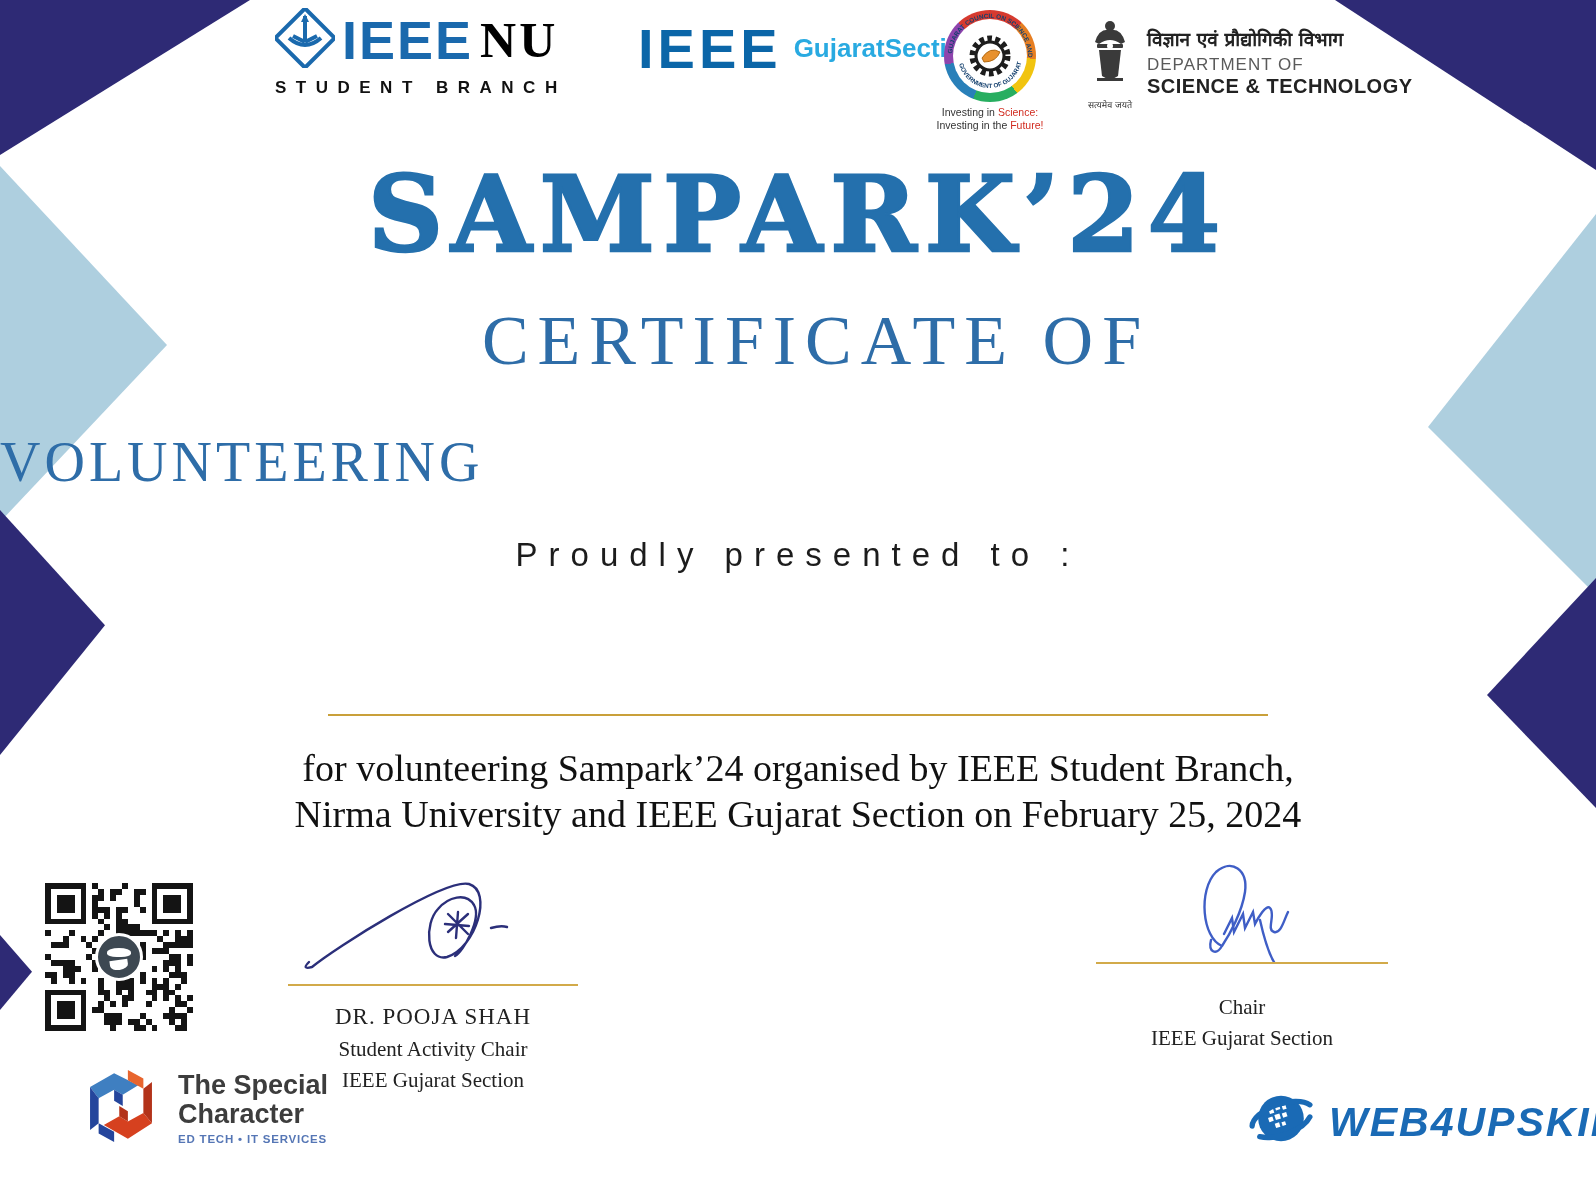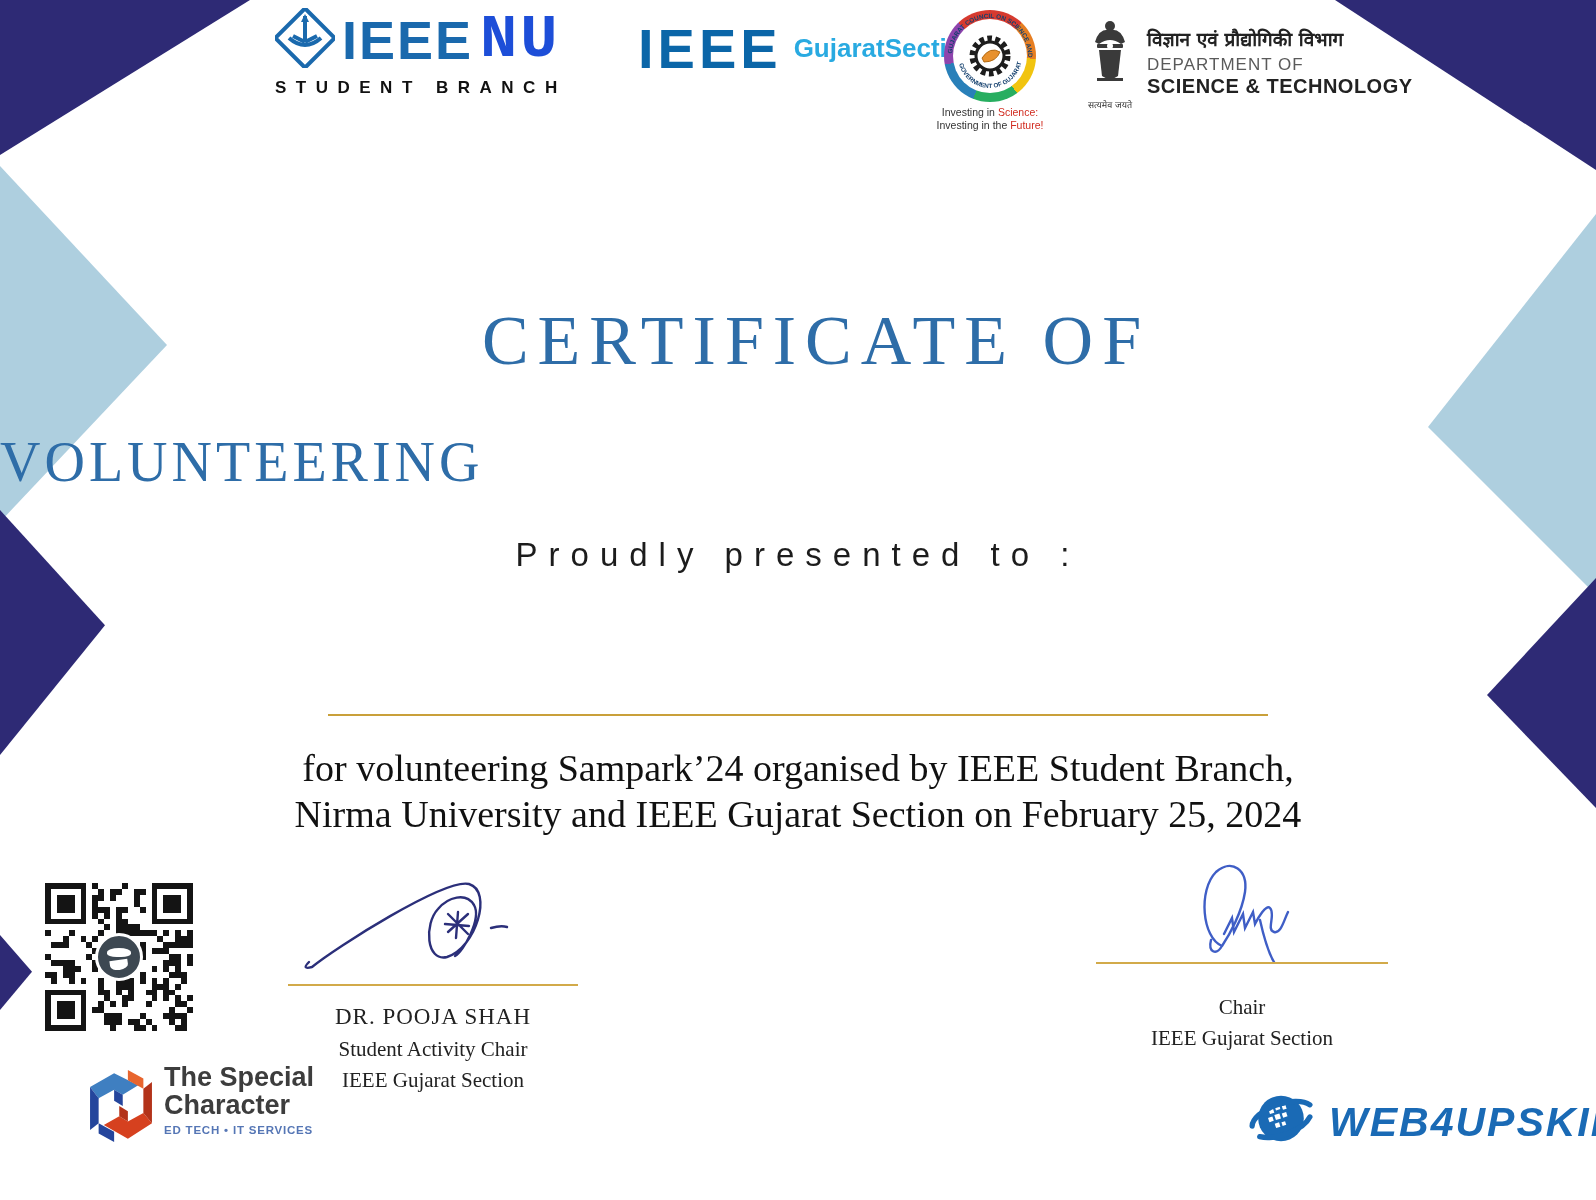--- a/index.html
+++ b/index.html
@@ -17,22 +17,22 @@
   .l-small-navy{left:0;top:935px;width:32px;height:75px;clip-path:polygon(0 0,100% 49%,0 100%);}
   .tr-navy{left:1335px;top:0;width:261px;height:170px;clip-path:polygon(0 0,100% 0,100% 100%);}
   .r-diamond{left:1428px;top:214px;width:168px;height:381px;clip-path:polygon(100% 0,0 55.9%,100% 100%);}
   .r-mid-navy{left:1487px;top:578px;width:109px;height:230px;clip-path:polygon(100% 0,0 50.9%,100% 100%);}
 
   
   .ieee-nu{left:275px;top:8px;width:310px;}
   .ieee-nu-row{display:flex;align-items:center;gap:7px;}
   .ieee-word{font-family:"Liberation Sans",sans-serif;font-weight:900;font-size:54px;
              color:#1a69ad;letter-spacing:2px;line-height:1;}
-  .nu-word{font-family:Liberation Mono, monospace;font-weight:700;font-size:62px;
-           color:#1d4ed8;letter-spacing:3px;line-height:1;}
+  .nu-word{font-family:Liberation Serif, serif;font-weight:700;font-size:50px;
+           color:#000000;letter-spacing:3px;line-height:1;}
   .sb-sub{margin-top:6px;font-family:"Liberation Sans",sans-serif;font-weight:600;
           font-size:17px;letter-spacing:9.5px;color:#111;}
   .ieee-gs{left:638px;top:22px;display:flex;align-items:center;gap:12px;}
   .ieee-word2{font-family:"Liberation Sans",sans-serif;font-weight:900;font-size:56px;
               color:#0b66a8;letter-spacing:4px;line-height:.95;}
   .gs-col{display:flex;flex-direction:row;font-family:"Liberation Sans",sans-serif;
           font-weight:800;font-size:26px;color:#29aae1;line-height:1.02;}
   .gujcost{left:938px;top:4px;width:104px;height:104px;}
   .gujcost-ring{position:absolute;inset:6px;border-radius:50%;
      background:conic-gradient(#d63a2f 0 12%,#e67e22 12% 26%,#f1c40f 26% 40%,
@@ -85,21 +85,21 @@
   
   .sig-svg{position:absolute;}
   .sig-line{position:absolute;height:2px;background:#d2aa4a;}
   .sig-block{position:absolute;width:350px;text-align:center;color:#222;
              font-family:"Liberation Serif",serif;}
   .sig-name{font-size:23px;letter-spacing:1px;}
   .sig-role{font-size:21px;margin-top:7px;}
   .sig-org{font-size:21px;margin-top:6px;}
 
   
-  .tsc{left:78px;top:1063px;display:flex;align-items:flex-start;}
+  .tsc{left:78px;top:1063px;display:flex;align-items:center;gap:14px;}
   .tsc-text{display:flex;flex-direction:column;}
   .tsc-name{font-family:"Liberation Sans",sans-serif;font-weight:700;font-size:27px;
             color:#3d3d3d;line-height:1.04;}
   .tsc-tag{font-family:"Liberation Sans",sans-serif;font-weight:700;font-size:11.5px;
            color:#5576b5;letter-spacing:.8px;margin-top:5px;}
   .w4u{left:1243px;top:1082px;display:flex;align-items:center;gap:10px;width:420px;}
   .w4u-name{font-family:"Liberation Sans",sans-serif;font-weight:900;font-style:italic;
             font-size:41px;color:#1a6ab5;letter-spacing:2px;white-space:nowrap;}
 </style>
 </head>
@@ -178,20 +178,21 @@
       </svg>
       <div class="dst-motto">सत्यमेव जयते</div>
     </div>
     <div class="dst-text">
       <span class="dst-hindi">विज्ञान एवं प्रौद्योगिकी विभाग</span>
       <span class="dst-l1">DEPARTMENT OF</span>
       <span class="dst-l2">SCIENCE &amp; TECHNOLOGY</span>
     </div>
   </div>
 
+  <div class="abs title">SAMPARK’24</div>
   <div class="abs cert-of">CERTIFICATE OF</div>
   <div class="abs volunteering">VOLUNTEERING</div>
   <div class="abs presented">Proudly presented to :</div>
   <div class="abs name-line"></div>
   <div class="abs body-text">
     <div>for volunteering Sampark’24 organised by IEEE Student Branch,</div>
     <div>Nirma University and IEEE Gujarat Section on February 25, 2024</div>
   </div>
 
   <div class="abs qr">

